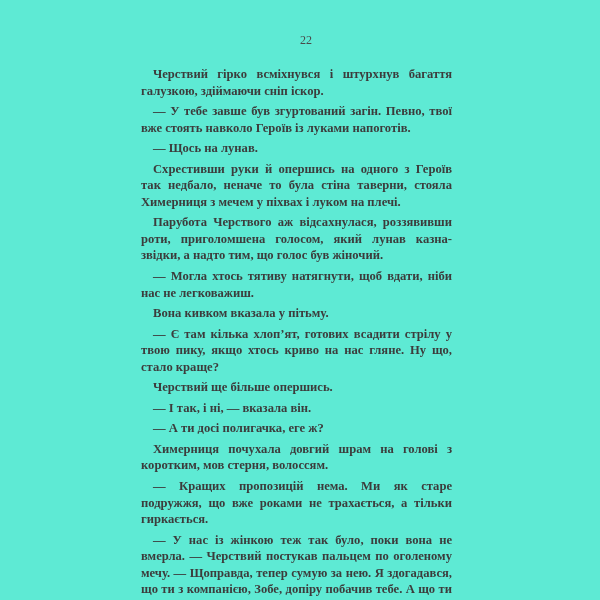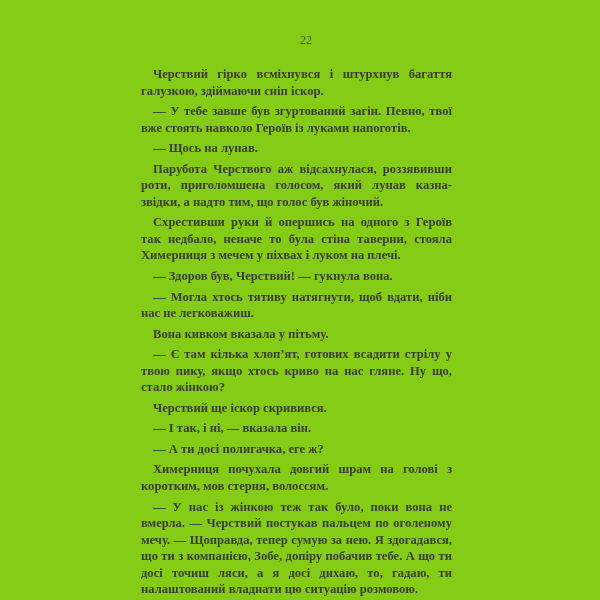--- a/index.html
+++ b/index.html
@@ -12,21 +12,21 @@
       height: 600px;
       position: relative;
       overflow: hidden;
       font-family: "Liberation Serif", "DejaVu Serif", serif;
       color: #3a3a3a;
     }
     .page {
       position: absolute;
       left: 0; top: 0;
       width: 600px; height: 600px;
-      background: #84cc16;
+      background: #5eead4;
     }
     .page-number {
       position: absolute;
       top: 33px;
       left: 0;
       width: 612px;
       text-align: center;
       font-size: 12px;
       color: #4a4a4a;
     }
@@ -50,26 +50,26 @@
 </head>
 <body>
 
 <div class="page">
   <div class="page-number">22</div>
 
   <div class="text-block">
     <p class="para">Черствий гірко всміхнувся і штурхнув багаття галузкою, здіймаючи сніп іскор.</p>
     <p class="para">— У тебе завше був згуртований загін. Певно, твої вже стоять навколо Героїв із луками напоготів.</p>
     <p class="para">— Щось на лунав.</p>
+    <p class="para">Схрестивши руки й опершись на одного з Героїв так недбало, неначе то була стіна таверни, стояла Химерниця з мечем у піхвах і луком на плечі.</p>
     <p class="para">Парубота Черствого аж відсахнулася, роззявивши роти, приголомшена голосом, який лунав казна-звідки, а надто тим, що голос був жіночий.</p>
-    <p class="para">Схрестивши руки й опершись на одного з Героїв так недбало, неначе то була стіна таверни, стояла Химерниця з мечем у піхвах і луком на плечі.</p>
-    <p class="para">— Здоров був, Черствий! — гукнула вона.</p>
     <p class="para">— Могла хтось тятиву натягнути, щоб вдати, ніби нас не легковажиш.</p>
     <p class="para">Вона кивком вказала у пітьму.</p>
-    <p class="para">— Є там кілька хлоп’ят, готових всадити стрілу у твою пику, якщо хтось криво на нас гляне. Ну що, стало жінкою?</p>
-    <p class="para">Черствий ще іскор скривився.</p>
+    <p class="para">— Є там кілька хлоп’ят, готових всадити стрілу у твою пику, якщо хтось криво на нас гляне. Ну що, стало краще?</p>
+    <p class="para">Черствий ще більше опершись.</p>
     <p class="para">— І так, і ні, — вказала він.</p>
     <p class="para">— А ти досі полигачка, еге ж?</p>
     <p class="para">Химерниця почухала довгий шрам на голові з коротким, мов стерня, волоссям.</p>
+    <p class="para">— Кращих пропозицій нема. Ми як старе подружжя, що вже роками не трахається, а тільки гиркається.</p>
     <p class="para">— У нас із жінкою теж так було, поки вона не вмерла. — Черствий постукав пальцем по оголеному мечу. — Щоправда, тепер сумую за нею. Я здогадався, що ти з компанією, Зобе, допіру побачив тебе. А що ти досі точиш ляси, а я досі дихаю, то, гадаю, ти налаштований владнати цю ситуацію розмовою.</p>
 
   </div>
 </div>
 
 </body></html>

